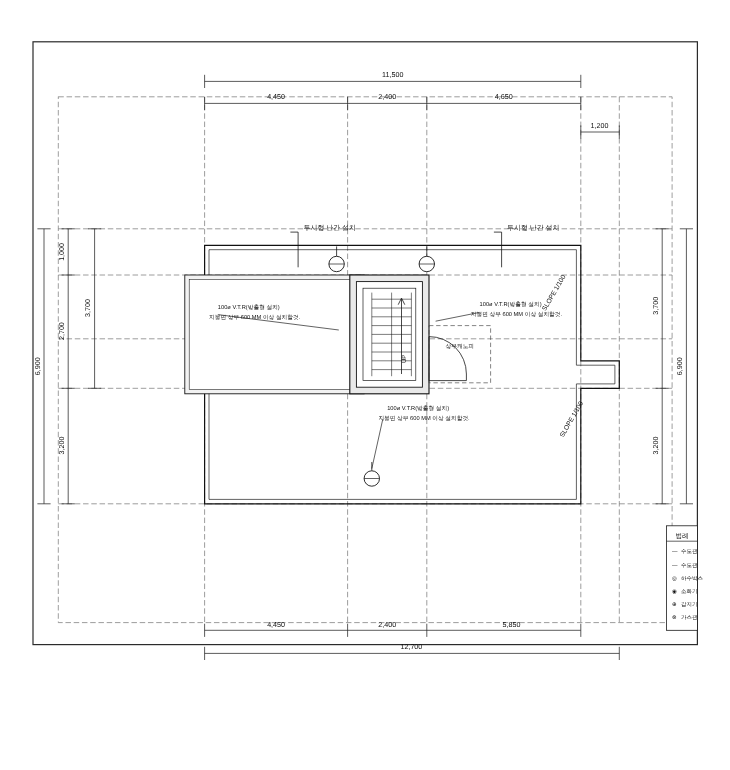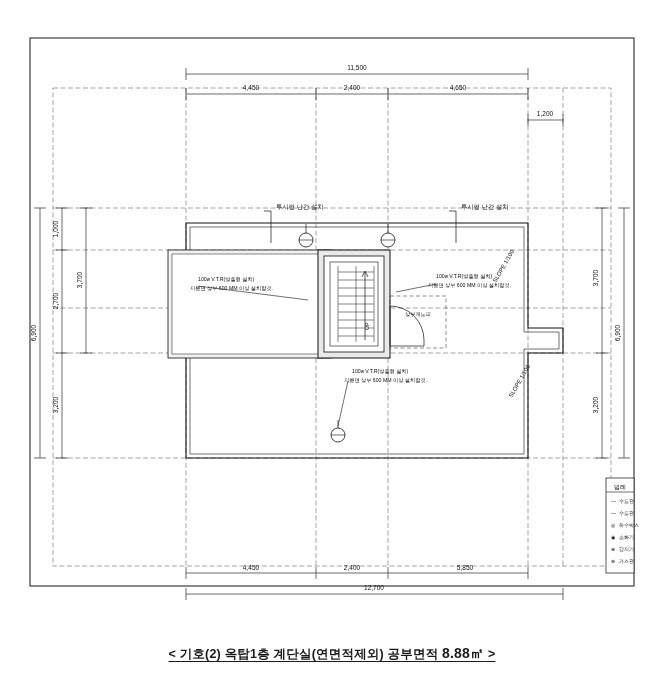--- a/index.html
+++ b/index.html
@@ -267,19 +267,14 @@
         <text x="593" y="523" font-size="5" fill="#111">⊕</text>
         <text x="601" y="523" font-size="5" fill="#111">감지기</text>
 
         <text x="593" y="535" font-size="5" fill="#111">⊗</text>
         <text x="601" y="535" font-size="5" fill="#111">가스관</text>
       </g>
 
     </svg>
   </div>
 
-  <div class="caption">
-    <span class="u">
-      <span>&lt; 기호(2) 옥탑1층 계단실(연면적제외) 공부면적 </span><span class="cap-big">8.88㎡</span><span> &gt;</span>
-    </span>
-  </div>
 
 </div>
 
 </body></html>

